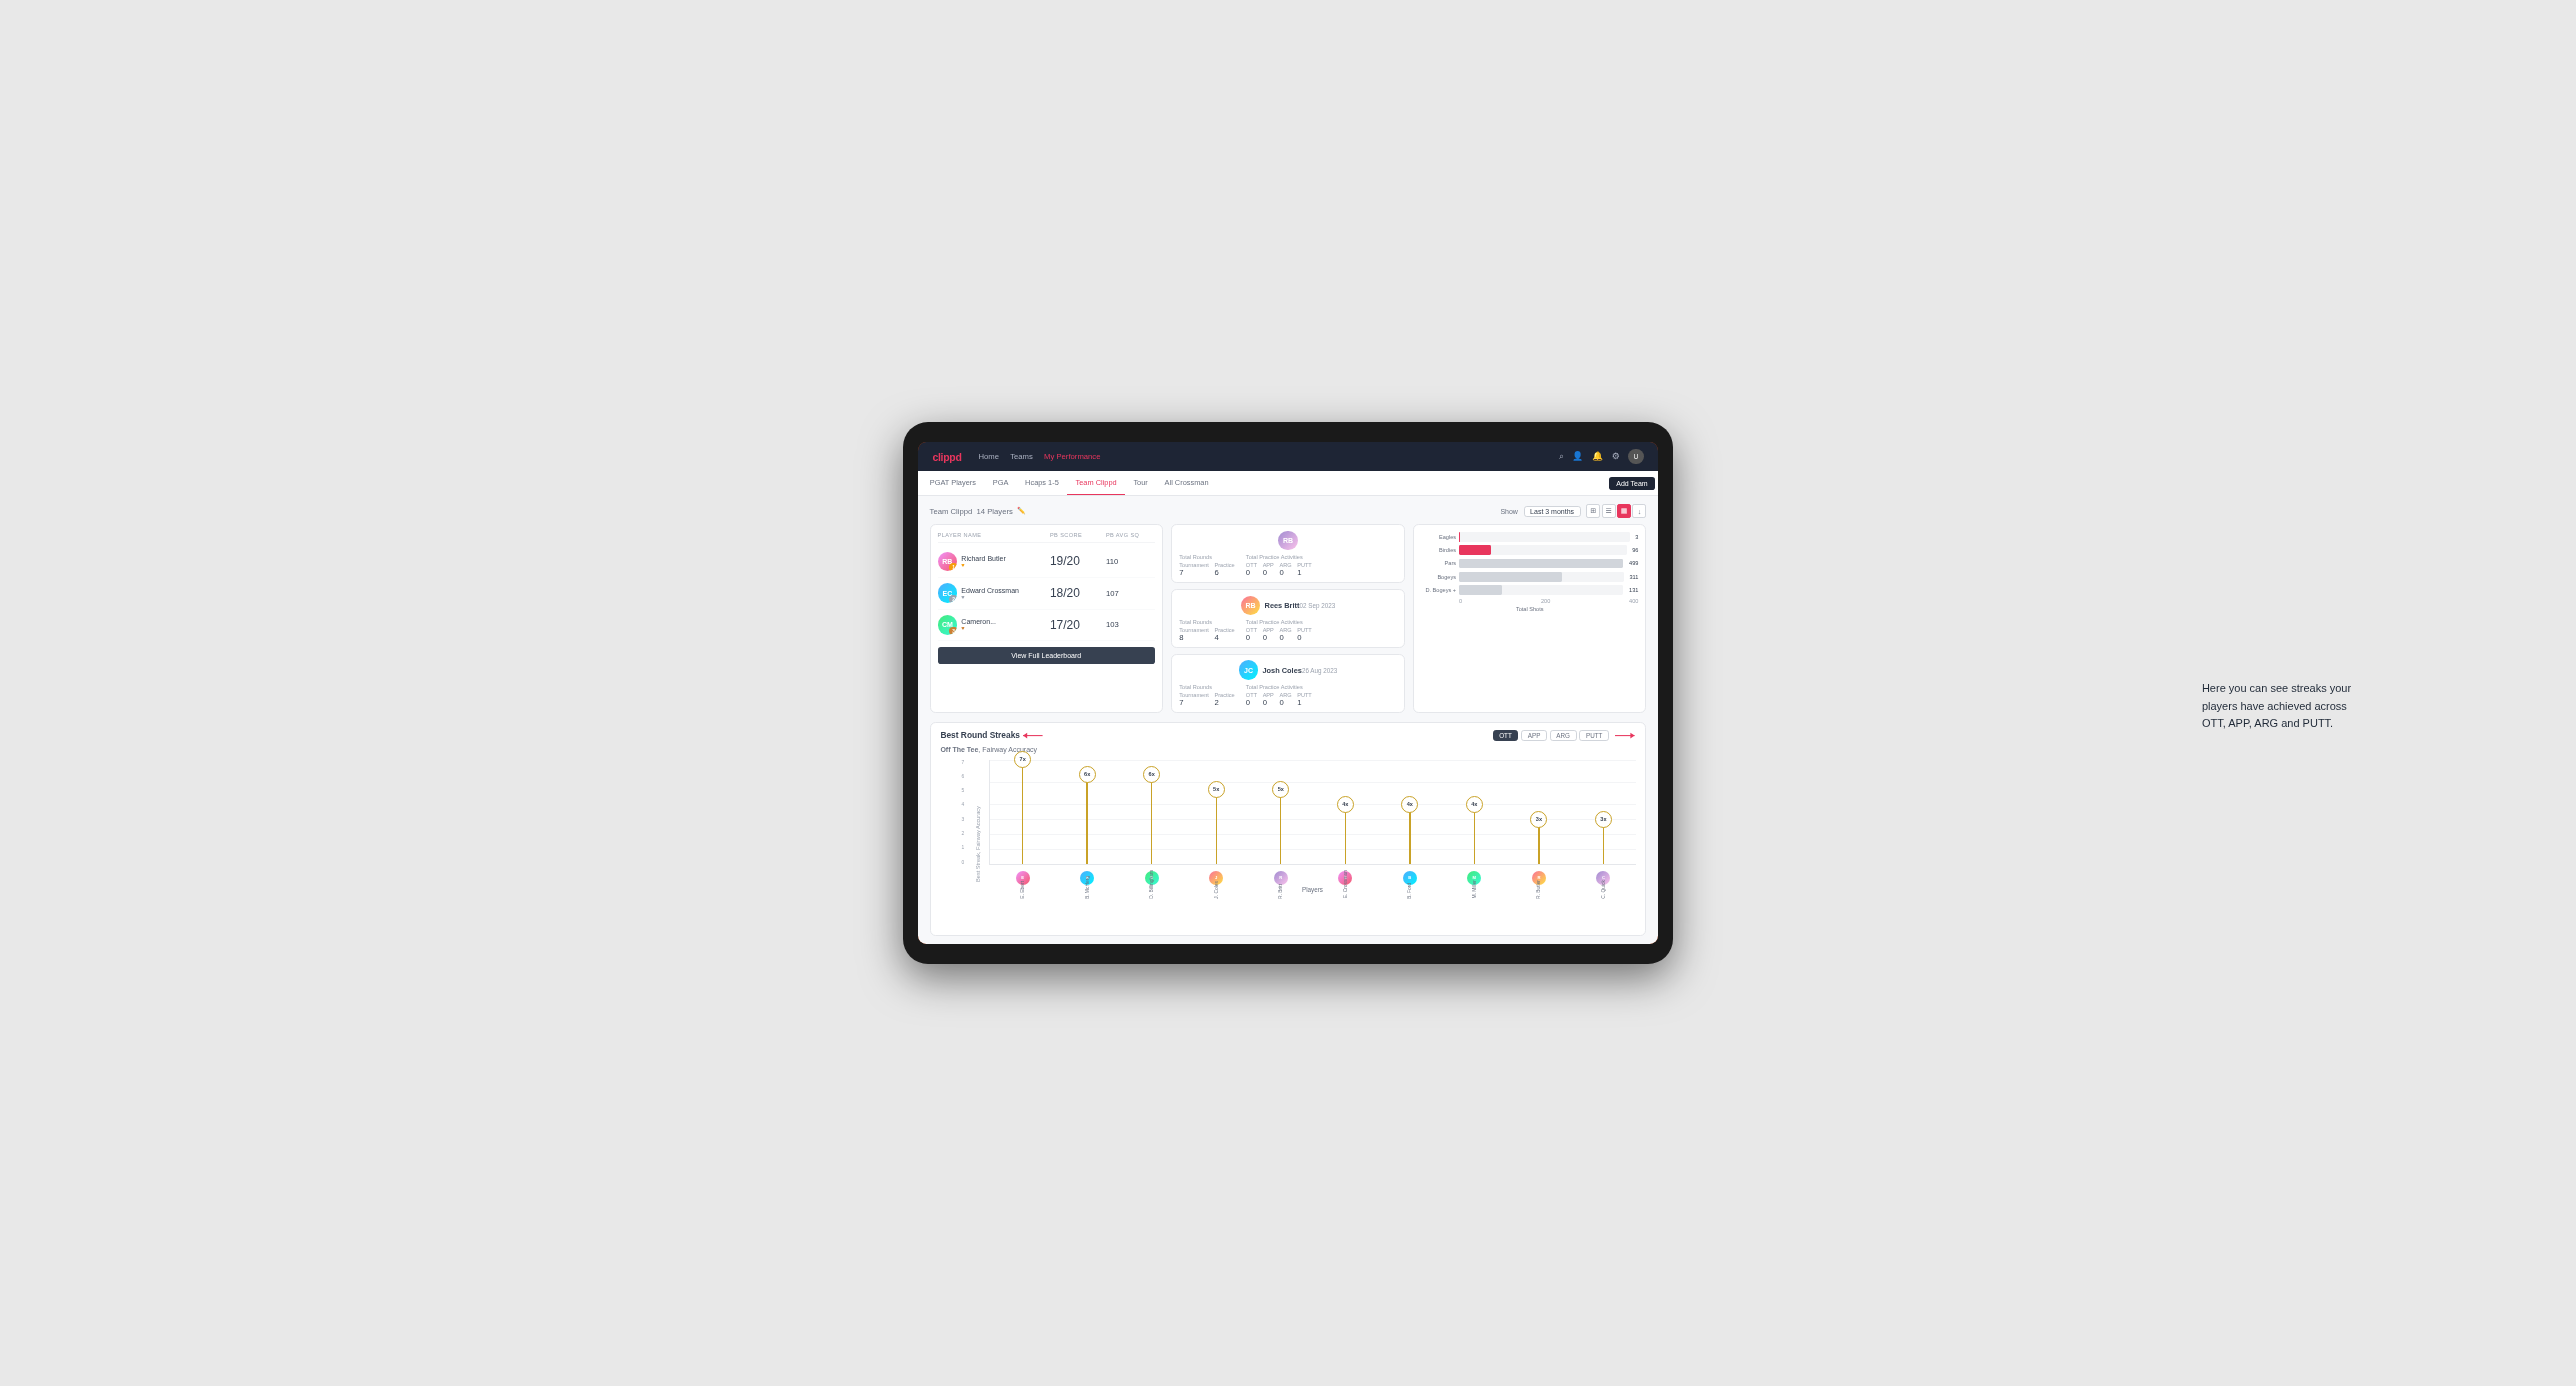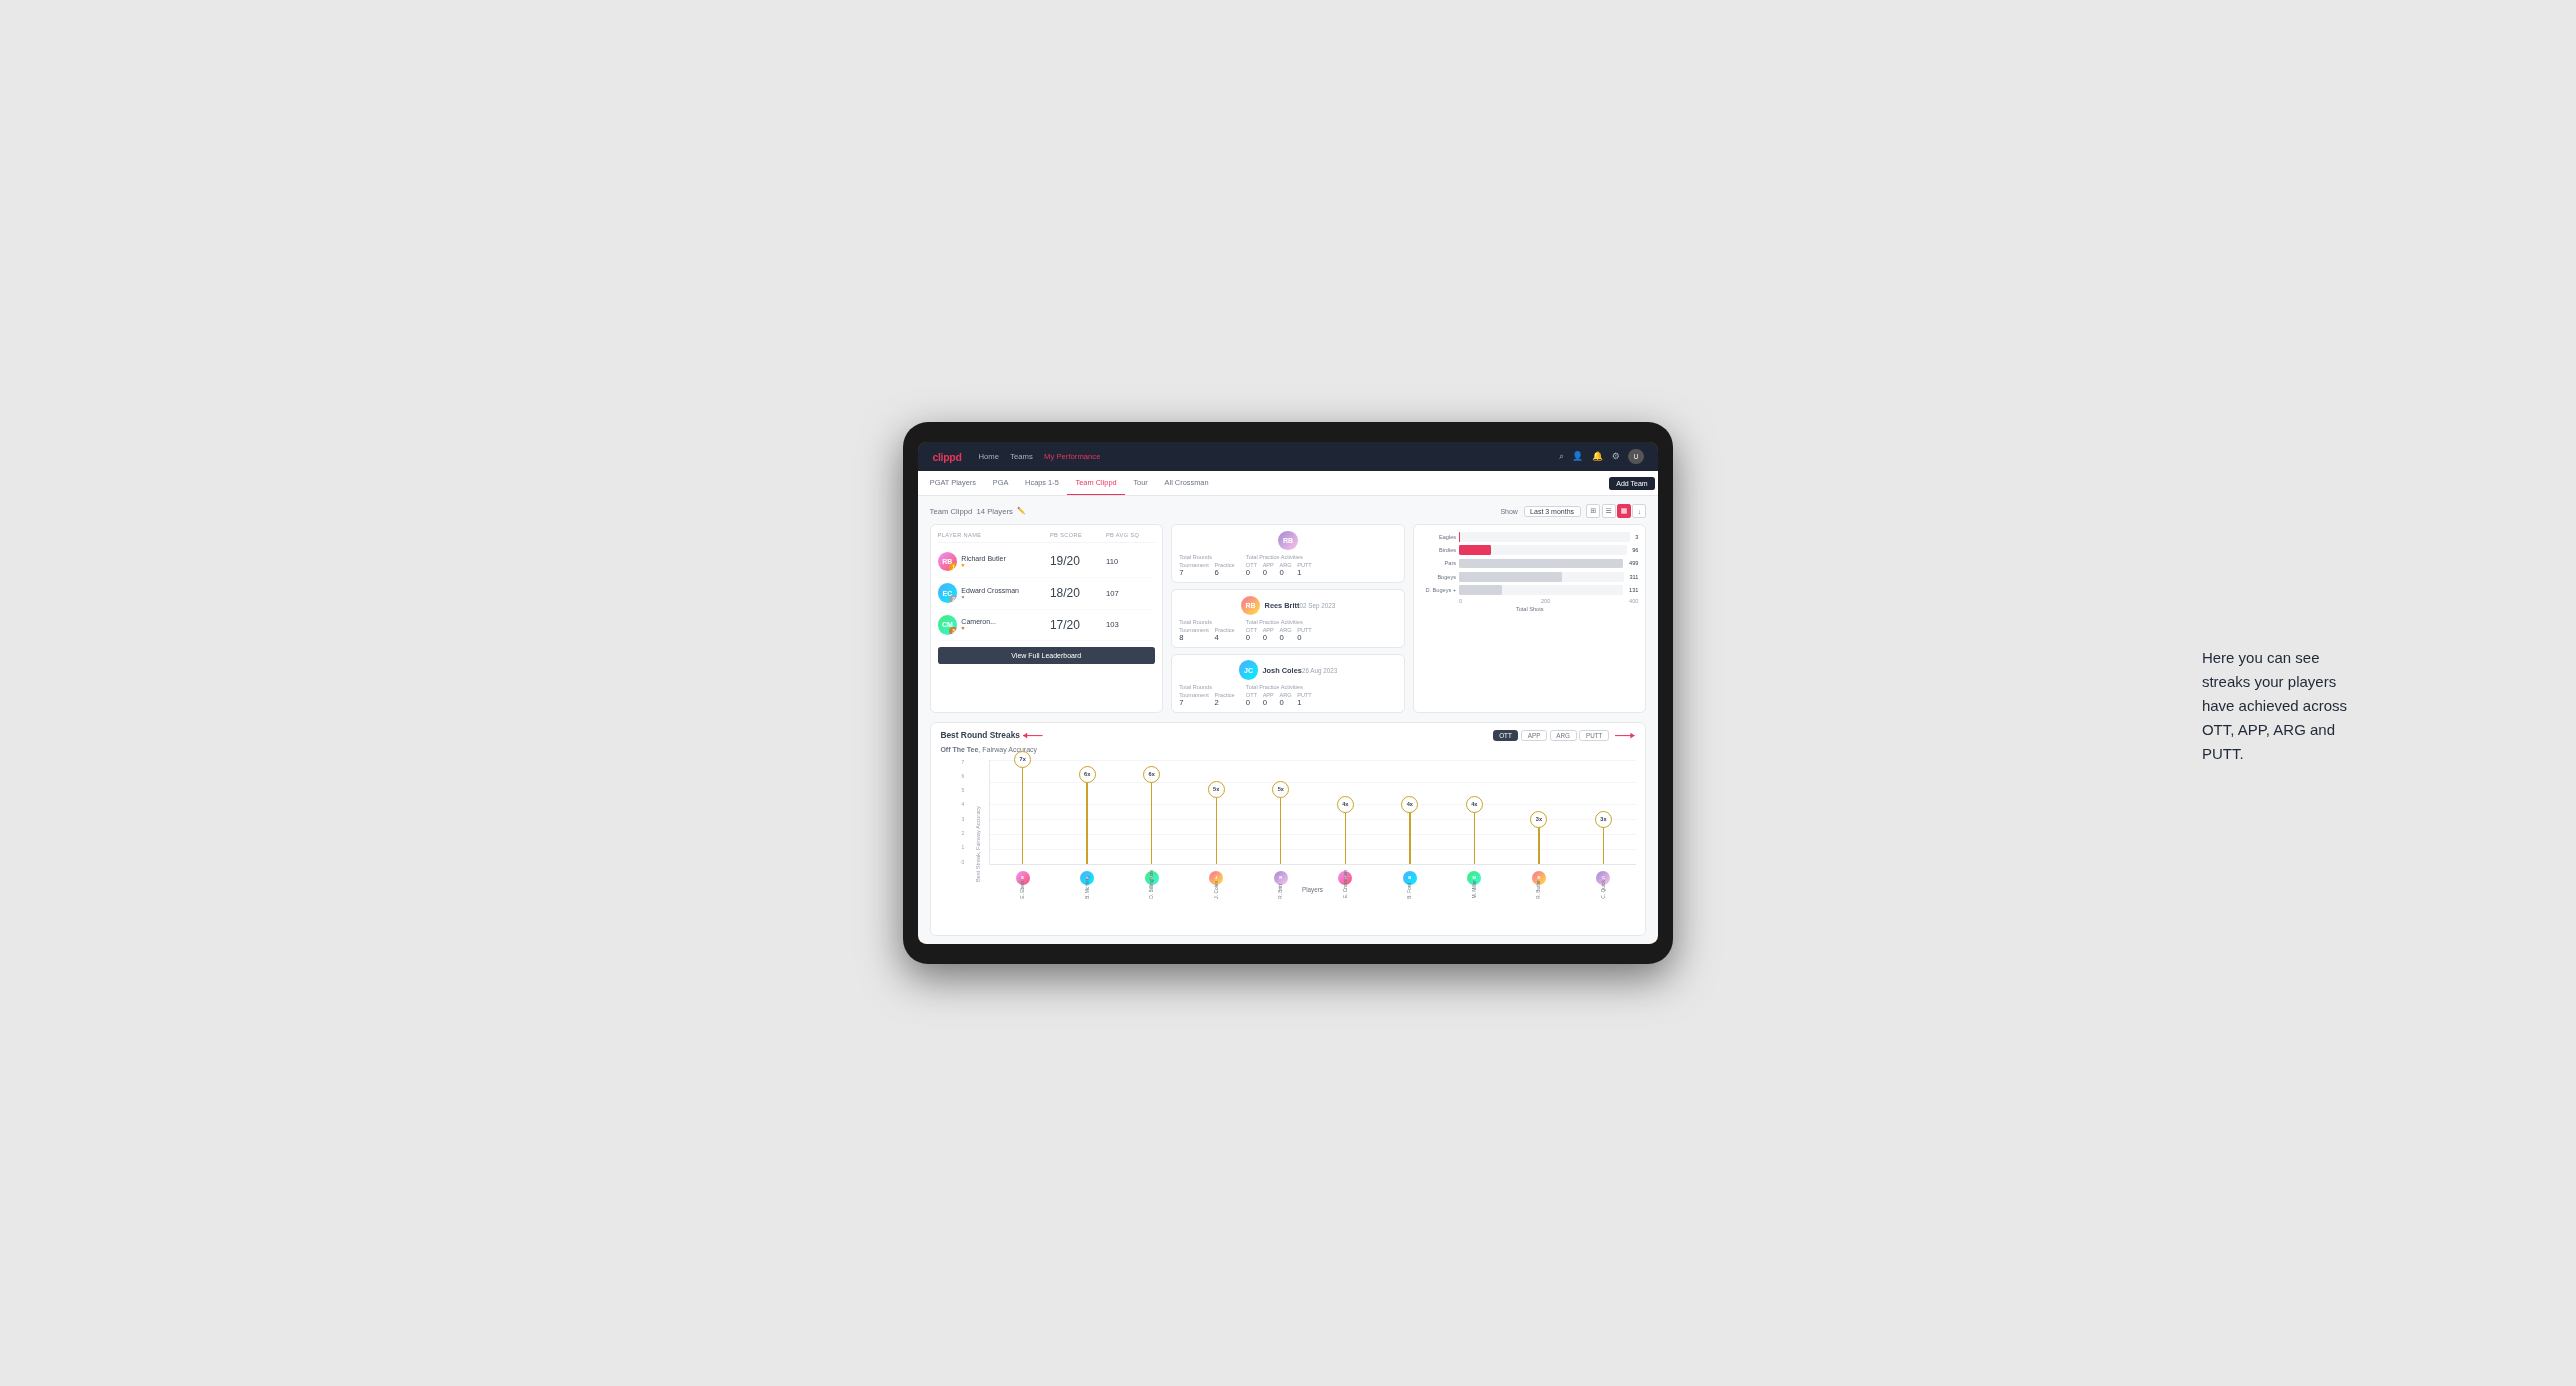--- a/index.html
+++ b/index.html
@@ -746,15 +746,15 @@
 
           <div style="text-align:center;font-size:6.3px;color:#6b7280;margin-top:21px;">Players</div>
         </div>
       </div>
 
     </div>
   </div>
 </div>
 
 <div style="position:fixed;right:8%;top:50%;transform:translateY(-50%);width:168px;">
-  <p class="annotation-text" style="font-size:15px;color:#1f2937;line-height:1.6;margin-top:26px;">Here you can see streaks your players have achieved across OTT, APP, ARG and PUTT.</p>
+  <p class="annotation-text" style="font-size:11px;color:#1f2937;line-height:1.6;margin-top:26px;">Here you can see streaks your players have achieved across OTT, APP, ARG and PUTT.</p>
 </div>
 
 
 </body></html>

